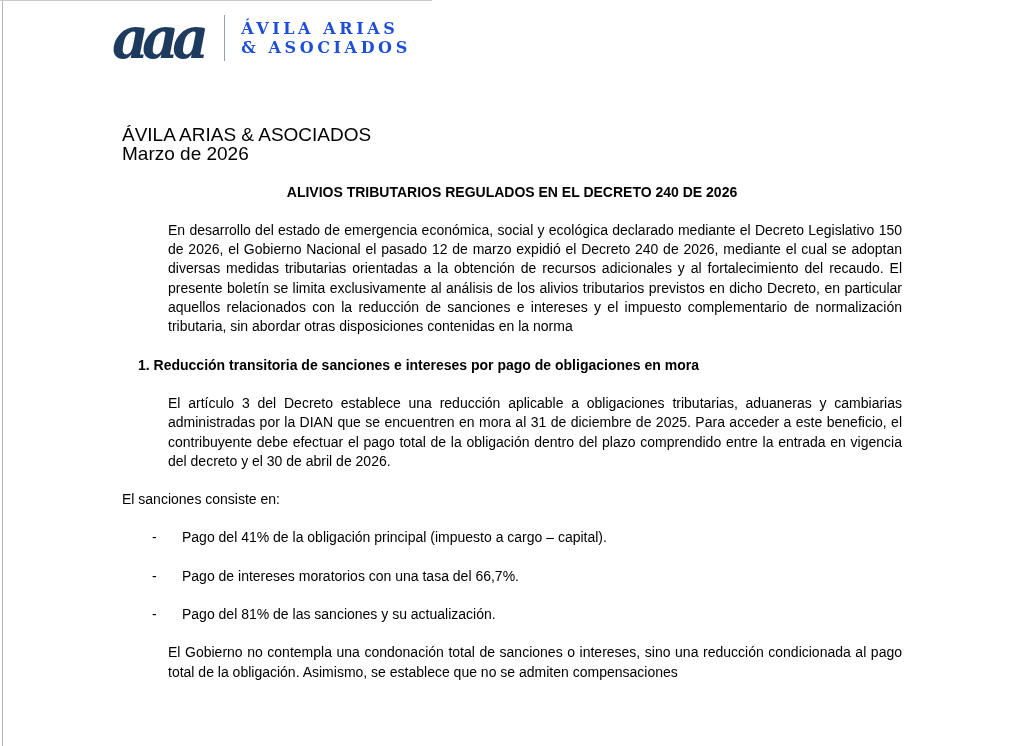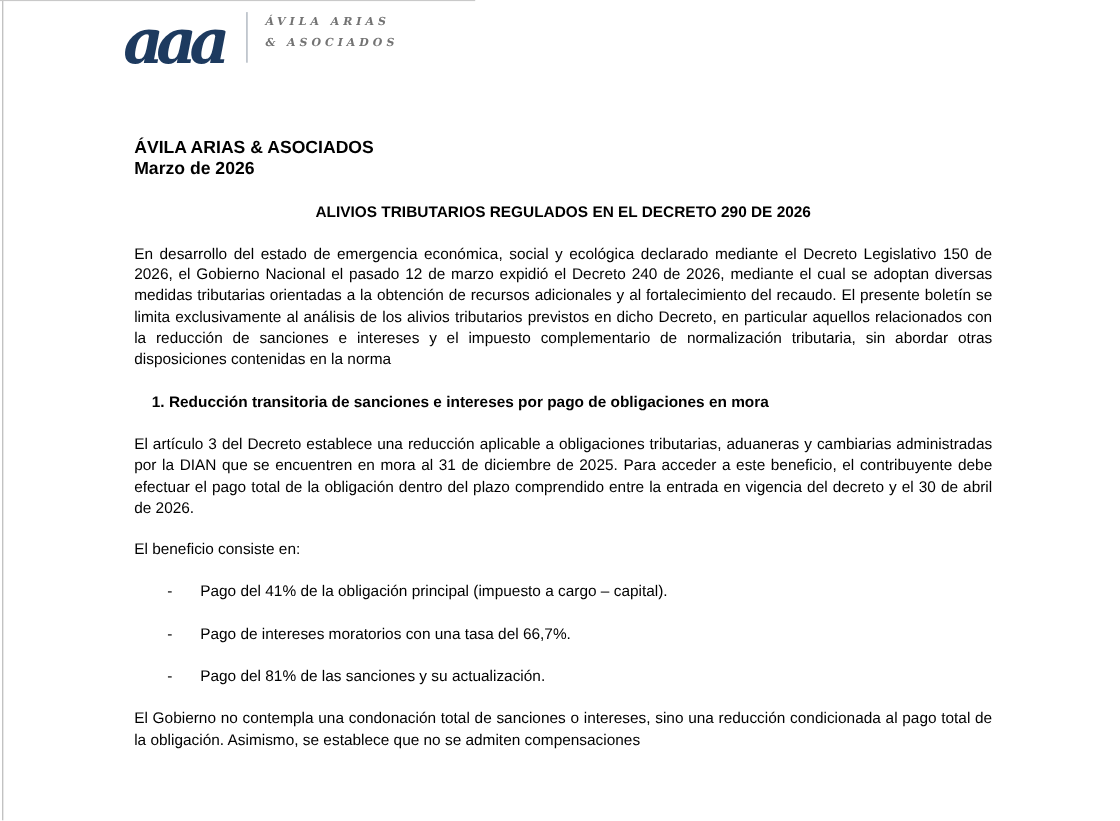--- a/index.html
+++ b/index.html
@@ -16,52 +16,51 @@
     position: absolute; left: 2px; top: 0;
     width: 1px; height: 746px; background: #b4b4b4;
   }
   .edge-top {
     position: absolute; left: 0; top: 0;
     width: 432px; height: 1px; background: #c9c9c9;
   }
   
   .logo-row {
     position: absolute; left: 112px; top: 11px;
-    display: flex; align-items: flex-start;
+    display: flex; align-items: center;
   }
   .monogram {
     font-family: "DejaVu Serif", "Liberation Serif", serif;
     font-style: italic; font-weight: 700;
     font-size: 57px; line-height: 54px;
     letter-spacing: -0.12em;
     color: #1d3a5f;
     padding-right: 12px;
   }
   .logo-divider {
     width: 1px; height: 46px; background: #97a1ad;
     margin: 0 16px 0 10px;
   }
   .wordmark {
     display: flex; flex-direction: column;
     font-family: "DejaVu Serif", "Liberation Serif", serif;
-    font-weight: 700; font-size: 10px; line-height: 19px;
-    letter-spacing: 3.6px; color: #737373;
+    font-weight: 700; font-size: 16px; line-height: 19px;
+    letter-spacing: 3.6px; color: #1d4ed8;
     white-space: nowrap;
-    font-style: italic;
   }
   
   .content {
     position: absolute; left: 122px; top: 125px;
     width: 780px;
     font-size: 14px; line-height: 19.3px;
   }
-  .doc-header { font-weight: 700; font-size: 16px; margin: 0 0 19px 0; }
+  .doc-header { font-weight: 400; font-size: 19px; margin: 0 0 19px 0; }
   .doc-title  { font-weight: 700; text-align: center; margin: 0 0 19px 0; }
   .para { margin: 0 0 19px 0; }
-  .just { text-align: justify; }
+  .just { text-align: justify; margin-left: 46px; }
   .section-heading {
     font-size: 14px; font-weight: 700;
     margin: 0 0 19px 16px; line-height: 19.3px;
   }
   .bullet { display: flex; margin: 0 0 19px 0; }
   .bullet-marker { width: 30px; margin-left: 30px; flex: none; }
   .bullet-text { flex: 1; }
 </style>
 </head>
 <body>
@@ -81,30 +80,30 @@
   </header>
 
   <main class="content">
 
     <div class="doc-header">
       <div>ÁVILA ARIAS &amp; ASOCIADOS</div>
       <div>Marzo de 2026</div>
     </div>
 
     <div class="doc-title">
-      <div>ALIVIOS TRIBUTARIOS REGULADOS EN EL DECRETO 290 DE 2026</div>
+      <div>ALIVIOS TRIBUTARIOS REGULADOS EN EL DECRETO 240 DE 2026</div>
     </div>
 
     <p class="para just">En desarrollo del estado de emergencia económica, social y ecológica declarado mediante el Decreto Legislativo 150 de 2026, el Gobierno Nacional el pasado 12 de marzo expidió el Decreto 240 de 2026, mediante el cual se adoptan diversas medidas tributarias orientadas a la obtención de recursos adicionales y al fortalecimiento del recaudo. El presente boletín se limita exclusivamente al análisis de los alivios tributarios previstos en dicho Decreto, en particular aquellos relacionados con la reducción de sanciones e intereses y el impuesto complementario de normalización tributaria, sin abordar otras disposiciones contenidas en la norma</p>
 
     <h2 class="section-heading">1. Reducción transitoria de sanciones e intereses por pago de obligaciones en mora</h2>
 
     <p class="para just">El artículo 3 del Decreto establece una reducción aplicable a obligaciones tributarias, aduaneras y cambiarias administradas por la DIAN que se encuentren en mora al 31 de diciembre de 2025. Para acceder a este beneficio, el contribuyente debe efectuar el pago total de la obligación dentro del plazo comprendido entre la entrada en vigencia del decreto y el 30 de abril de 2026.</p>
 
-    <p class="para">El beneficio consiste en:</p>
+    <p class="para">El sanciones consiste en:</p>
 
     <div class="bullet">
       <span class="bullet-marker">-</span>
       <span class="bullet-text">Pago del 41% de la obligación principal (impuesto a cargo – capital).</span>
     </div>
     <div class="bullet">
       <span class="bullet-marker">-</span>
       <span class="bullet-text">Pago de intereses moratorios con una tasa del 66,7%.</span>
     </div>
     <div class="bullet">

